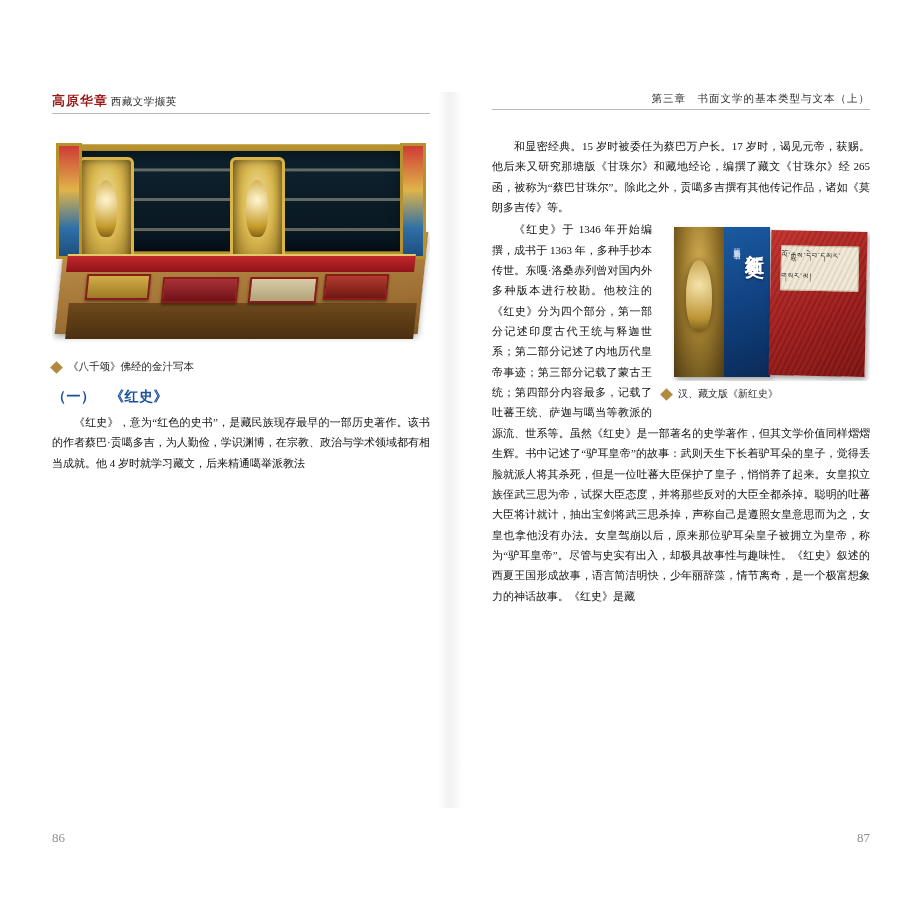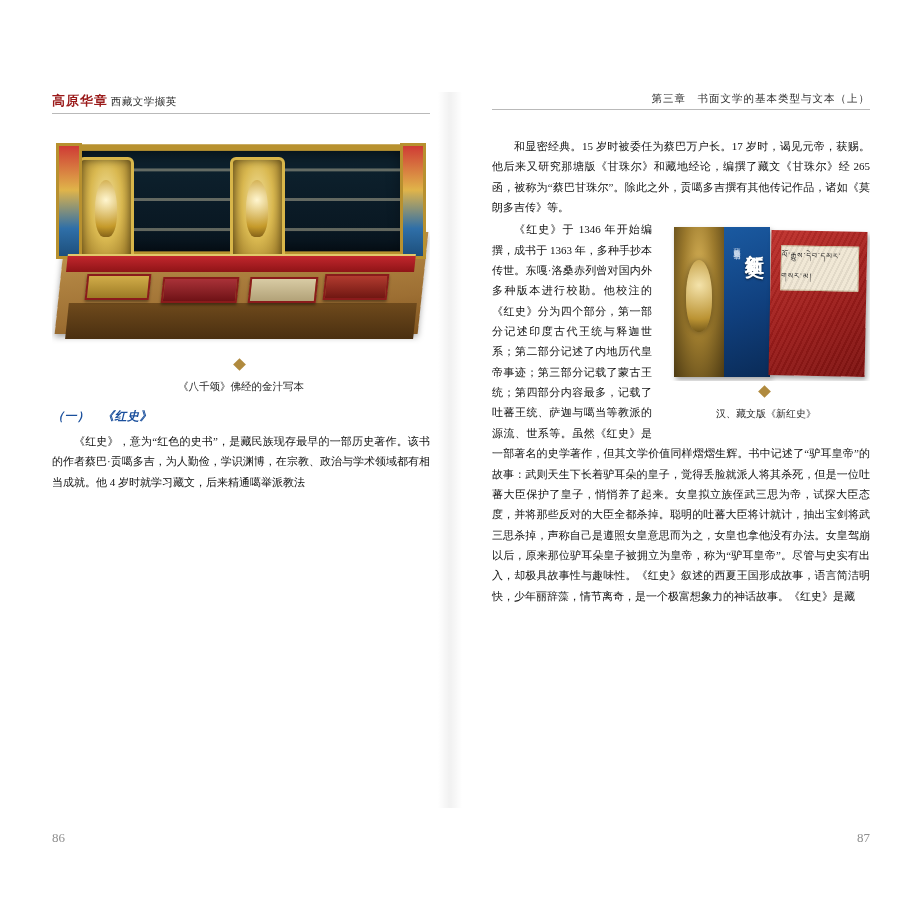--- a/index.html
+++ b/index.html
@@ -96,22 +96,21 @@
     height: 222px;
     overflow: hidden;
     background: #ffffff;
   }
   .fig-caption {
     margin-top: 8px;
     font-size: 10.5px;
     color: #262626;
     display: flex;
     align-items: center;
-    gap: 11px;
-    flex-direction: column;
+    gap: 4px;
   }
   .diamond {
     display: inline-block;
     width: 9px;
     height: 9px;
     background: #b08a3e;
     transform: rotate(45deg);
     flex: 0 0 auto;
     margin-right: 3px;
   }
@@ -121,25 +120,24 @@
     font-family: "Liberation Serif", serif;
     text-align: center;
     font-size: 22px;
     font-weight: bold;
     letter-spacing: 4px;
     color: #111111;
     margin: 34px 0 18px 0;
   }
   .subhead {
     color: #1a4f9c;
-    font-size: 12px;
+    font-size: 14px;
     font-weight: bold;
     margin: 14px 0 6px 0;
     letter-spacing: 0.5px;
-    font-style: italic;
   }
   p.body {
     font-size: 11px;
     line-height: 1.85;
     color: #111111;
     margin: 0 0 2px 0;
     text-align: justify;
     text-justify: inter-ideograph;
     text-indent: 2em;
   }
@@ -147,21 +145,21 @@
   
   .inline-fig {
     float: right;
     width: 208px;
     margin: 4px 0 2px 10px;
   }
   .inline-fig .fig-img {
     height: 158px;
   }
   .inline-fig .fig-caption {
-    justify-content: flex-end;
+    justify-content: flex-start;
     font-size: 10px;
     margin-top: 6px;
   }
 
   
   .folio {
     position: absolute;
     bottom: -38px;
     font-size: 13px;
     color: #8e8e8e;

